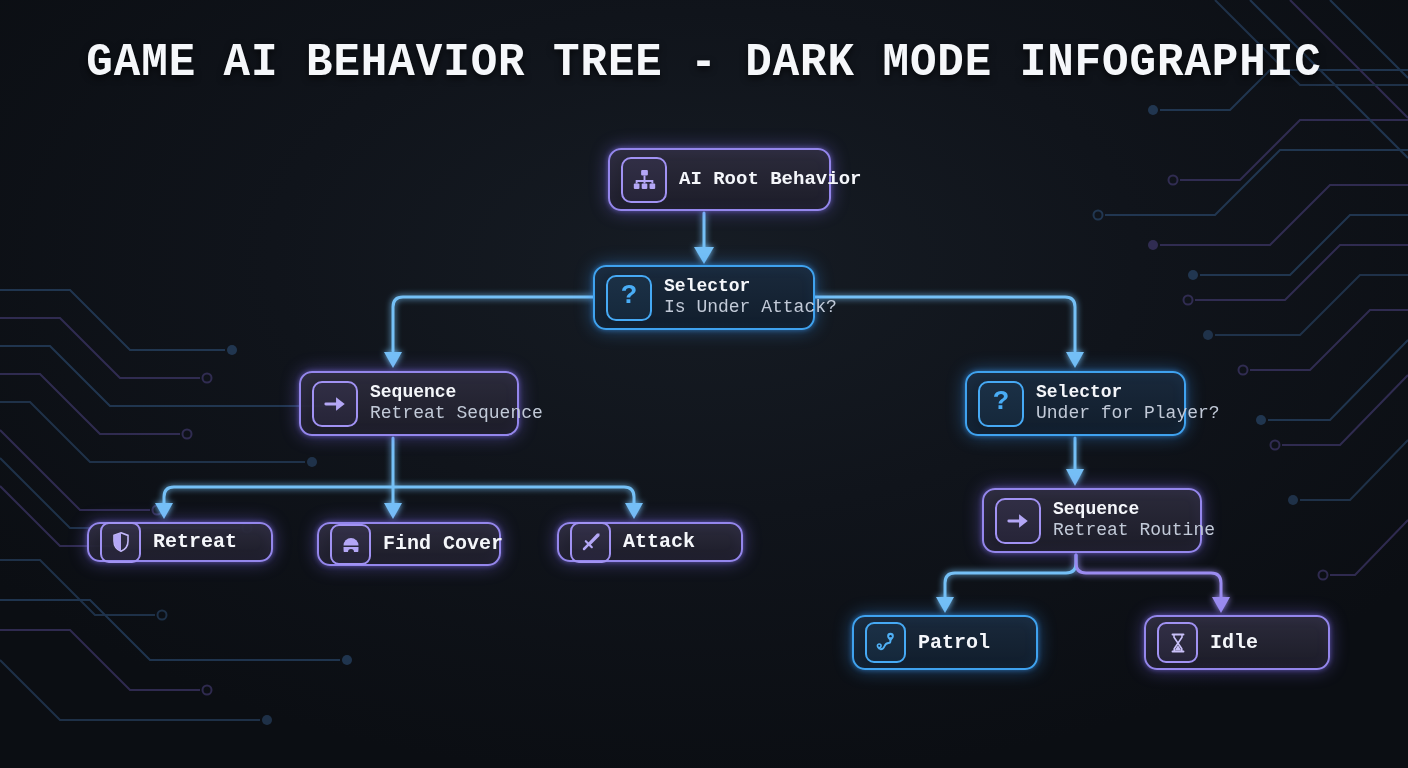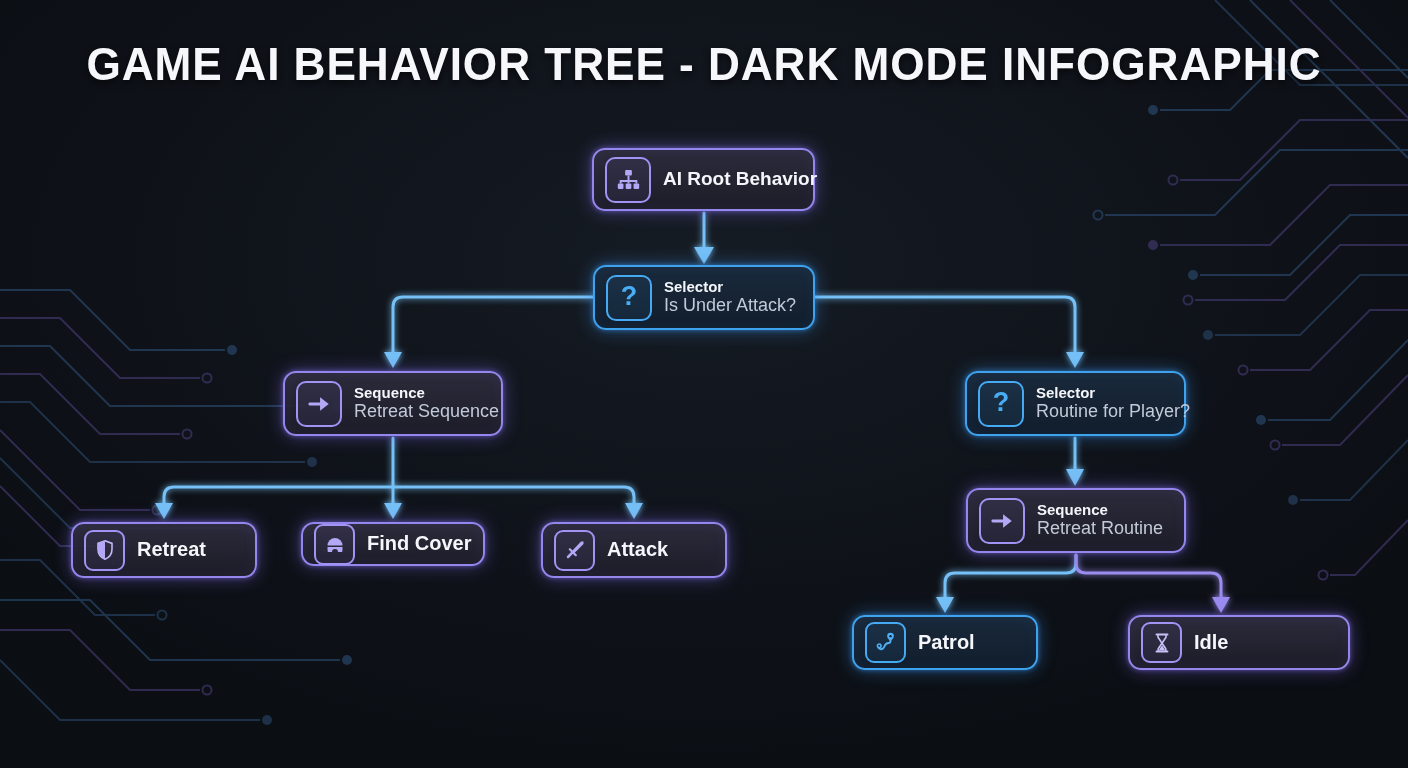--- a/index.html
+++ b/index.html
@@ -1,52 +1,53 @@
 <!DOCTYPE html>
 <html><head>
 <meta charset="utf-8">
 <style>
   html,body{margin:0;padding:0;background:#07090c;}
   .stage{
     position:relative;width:1408px;height:768px;overflow:hidden;
-    font-family:Liberation Sans, sans-serif;
+    font-family:Liberation Mono, monospace;
     background:radial-gradient(ellipse 900px 520px at 50% 34%, #161c24 0%, #10141b 48%, #0b0e13 100%);
   }
   svg{display:block}
   .bg-circuit{position:absolute;inset:0;opacity:.62;pointer-events:none;}
   .connectors{position:absolute;inset:0;pointer-events:none;}
   .page-title{
     position:absolute;top:36px;left:0;right:0;margin:0;text-align:center;
     font-size:47px;font-weight:bold;letter-spacing:1px;color:#f5f7fa;
     transform:scaleX(.94);transform-origin:center;
     text-shadow:0 3px 8px rgba(0,0,0,.65);
   }
   .node{
     position:absolute;display:flex;align-items:center;gap:12px;
     padding:0 11px;border-radius:13px;box-sizing:border-box;
   }
   .theme-purple{
     border:2px solid #9486ec;
     background:linear-gradient(180deg, rgba(45,44,61,.94), rgba(29,29,41,.94));
     box-shadow:0 0 18px rgba(138,120,255,.42),0 0 5px rgba(138,120,255,.5), inset 0 0 14px rgba(138,120,255,.07);
+    margin-left:16px;
   }
   .theme-blue{
     border:2px solid #3fa2ef;
     background:linear-gradient(180deg, rgba(26,42,61,.95), rgba(17,30,45,.95));
     box-shadow:0 0 18px rgba(62,160,255,.42),0 0 5px rgba(62,160,255,.5), inset 0 0 14px rgba(62,160,255,.07);
   }
   .icon-box{
     width:46px;height:46px;flex:0 0 46px;border-radius:10px;
     display:flex;align-items:center;justify-content:center;box-sizing:border-box;
   }
   .small .icon-box{width:41px;height:41px;flex:0 0 41px;border-radius:9px;}
   .theme-purple .icon-box{border:2px solid #a192f3;background:rgba(150,134,246,.07);}
   .theme-blue .icon-box{border:2px solid #46a9f4;background:rgba(70,169,244,.07);}
   .labels{display:flex;flex-direction:column;justify-content:center;min-width:0;}
-  .t1{font-weight:bold;font-size:15px;color:#f4f6fa;line-height:1.18;white-space:nowrap;}
+  .t1{font-weight:bold;font-size:18px;color:#f4f6fa;line-height:1.18;white-space:nowrap;}
   .t2{font-size:18px;color:#c2cad8;line-height:1.22;white-space:nowrap;}
   .single .t1{font-size:20px;}
   .q-glyph{font-size:27px;font-weight:bold;color:#49adf6;line-height:1;transform:translateY(-1px);}
 </style>
 </head>
 <body>
 
 <div class="stage">
 
   <svg class="bg-circuit" width="1408" height="768" viewBox="0 0 1408 768" fill="none">
@@ -186,25 +187,25 @@
       <div class="t2">Retreat Sequence</div>
     </div>
   </div>
 
   <div class="node theme-blue" style="left:965px;top:371px;width:221px;height:65px">
     <div class="icon-box">
       <span class="q-glyph">?</span>
     </div>
     <div class="labels">
       <div class="t1">Selector</div>
-      <div class="t2">Routine for Player?</div>
-    </div>
-  </div>
-
-  <div class="node theme-purple single small" style="left:71px;top:522px;width:186px;height:56px">
+      <div class="t2">Under for Player?</div>
+    </div>
+  </div>
+
+  <div class="node theme-purple single small" style="left:71px;top:522px;width:186px;height:40px">
     <div class="icon-box">
       <svg width="24" height="24" viewBox="0 0 24 24">
         <path d="M12 2.8 L19 5.4 V11 C19 16 16 19.6 12 21.2 C8 19.6 5 16 5 11 V5.4 Z" stroke="#c3b8f8" stroke-width="1.6" fill="none"></path>
         <path d="M12 2.8 L5 5.4 V11 C5 16 8 19.6 12 21.2 Z" fill="#b4a7f6"></path>
       </svg>
     </div>
     <div class="labels">
       <div class="t1">Retreat</div>
     </div>
   </div>
@@ -214,21 +215,21 @@
       <svg width="24" height="24" viewBox="0 0 24 24">
         <path d="M4.5 13.5 a7.5 7.5 0 0 1 15 0 Z" fill="#b4a7f6"></path>
         <path fill-rule="evenodd" d="M4.5 15 H19.5 Q19.5 20 19 20 H5 Q4.5 20 4.5 15 Z M9 20 a3 3 0 0 1 6 0 Z" fill="#b4a7f6"></path>
       </svg>
     </div>
     <div class="labels">
       <div class="t1">Find Cover</div>
     </div>
   </div>
 
-  <div class="node theme-purple single small" style="left:541px;top:522px;width:186px;height:56px">
+  <div class="node theme-purple single small" style="left:541px;top:522px;width:186px;height:40px">
     <div class="icon-box">
       <svg width="24" height="24" viewBox="0 0 24 24">
         <path d="M9 13 L18 3.5 L20.5 3.5 L20.5 6 L11 15.5 Z" fill="#b4a7f6"></path>
         <path d="M6.8 11.2 L12.8 17.2" stroke="#b4a7f6" stroke-width="2.2" stroke-linecap="round"></path>
         <path d="M9.3 14.7 L5 19" stroke="#b4a7f6" stroke-width="2.5" stroke-linecap="round"></path>
       </svg>
     </div>
     <div class="labels">
       <div class="t1">Attack</div>
     </div>
@@ -255,21 +256,21 @@
         <circle cx="16.8" cy="5.9" r="1.15" fill="#14233a"></circle>
         <path d="M6 12.6 a2.5 2.5 0 0 1 2.5 2.5 c0 1.9 -2.5 4 -2.5 4 s-2.5 -2.1 -2.5 -4 a2.5 2.5 0 0 1 2.5 -2.5 Z" fill="#4fb0f5"></path>
         <circle cx="6" cy="15.2" r="0.95" fill="#14233a"></circle>
       </svg>
     </div>
     <div class="labels">
       <div class="t1">Patrol</div>
     </div>
   </div>
 
-  <div class="node theme-purple single small" style="left:1128px;top:615px;width:222px;height:55px">
+  <div class="node theme-purple single small" style="left:1128px;top:615px;width:186px;height:55px">
     <div class="icon-box">
       <svg width="24" height="24" viewBox="0 0 24 24">
         <path d="M6.5 3.5 H17.5 M6.5 20.5 H17.5" stroke="#c9c0f8" stroke-width="1.9" stroke-linecap="round"></path>
         <path d="M8 3.8 V6.2 L15.8 17.8 V20.2 M16 3.8 V6.2 L8.2 17.8 V20.2" stroke="#c9c0f8" stroke-width="1.6" fill="none" stroke-linejoin="round"></path>
         <path d="M12 14.2 L8.7 19.4 H15.3 Z" fill="#c9c0f8"></path>
       </svg>
     </div>
     <div class="labels">
       <div class="t1">Idle</div>
     </div>

